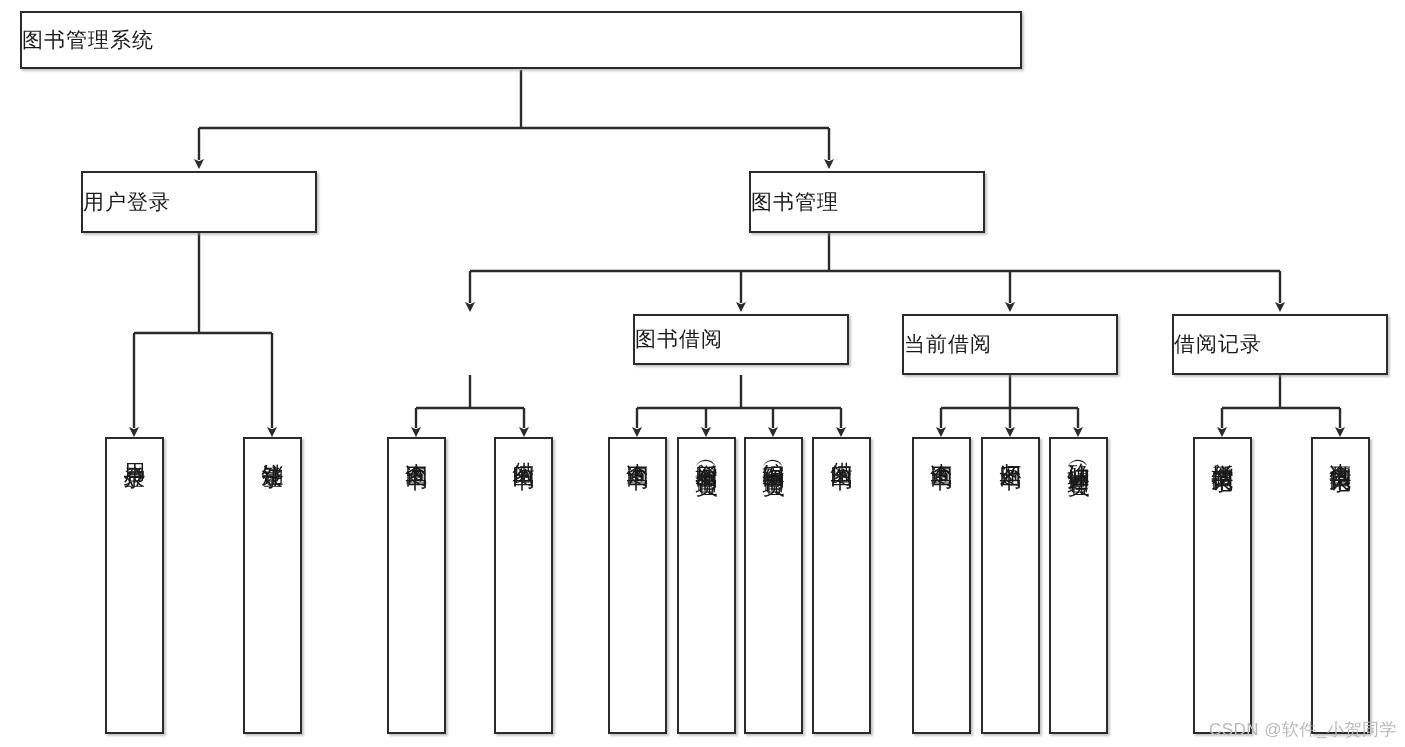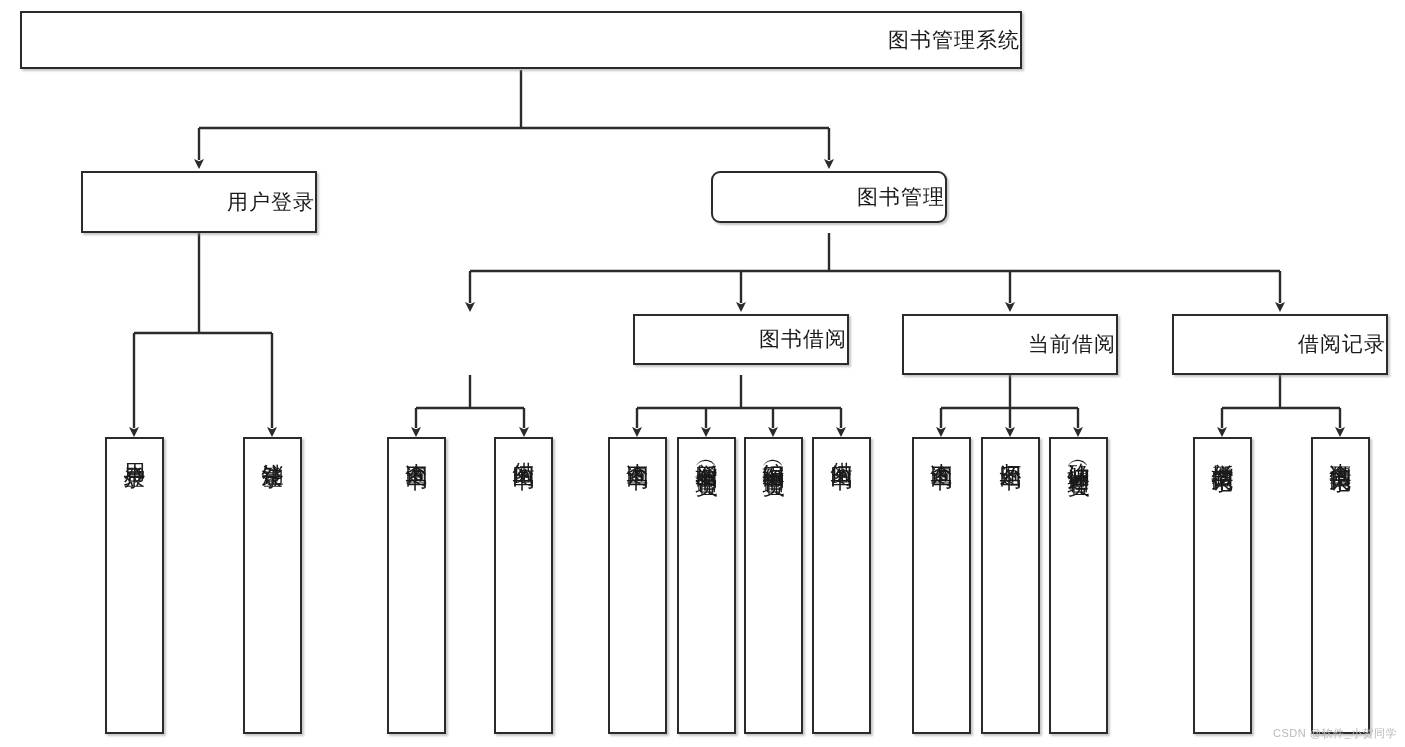--- a/index.html
+++ b/index.html
@@ -27,21 +27,21 @@
     pointer-events: none;
   }
   .node {
     position: absolute;
     box-sizing: border-box;
     background: #ffffff;
     border: 2px solid #2b2b2b;
     box-shadow: 2px 2px 2px rgba(150,150,150,0.55);
     display: flex;
     align-items: center;
-    justify-content: flex-end;
+    justify-content: flex-start;
     color: #1a1a1a;
     z-index: 2;
   }
   .node .label {
     display: block;
     text-align: center;
     line-height: 1.18;
     white-space: nowrap;
   }
   
@@ -59,21 +59,21 @@
     writing-mode: vertical-rl;
     text-orientation: upright;
     font-size: 22px;
     letter-spacing: 2px;
     line-height: 1;
   }
   #watermark {
     position: absolute;
     right: 8px;
     bottom: 6px;
-    font-size: 11px;
+    font-size: 17px;
     color: #b9b9b9;
     letter-spacing: 0.5px;
     white-space: nowrap;
     z-index: 3;
   }
 </style>
 </head>
 <body>
 
 <div id="canvas">
@@ -128,21 +128,21 @@
     </g>
   </svg>
 
   <div class="node horiz" style="left:20px; top:11px; width:1002px; height:58px;">
     <span class="label">图书管理系统</span>
   </div>
 
   <div class="node horiz" style="left:81px; top:171px; width:236px; height:62px;">
     <span class="label">用户登录</span>
   </div>
-  <div class="node horiz" style="left:711px; top:171px; width:236px; height:52px;border-radius:9px;">
+  <div class="node horiz" style="left:749px; top:171px; width:236px; height:62px;">
     <span class="label">图书管理</span>
   </div>
 
   <div class="node horiz" style="left:633px; top:314px; width:216px; height:51px;">
     <span class="label">图书借阅</span>
   </div>
   <div class="node horiz" style="left:902px; top:314px; width:216px; height:61px;">
     <span class="label">当前借阅</span>
   </div>
   <div class="node horiz" style="left:1172px; top:314px; width:216px; height:61px;">

